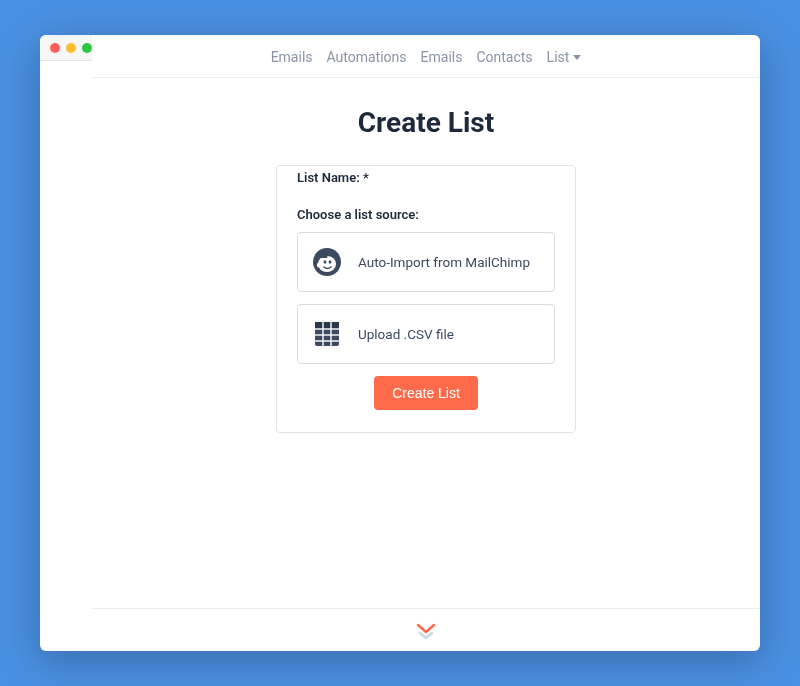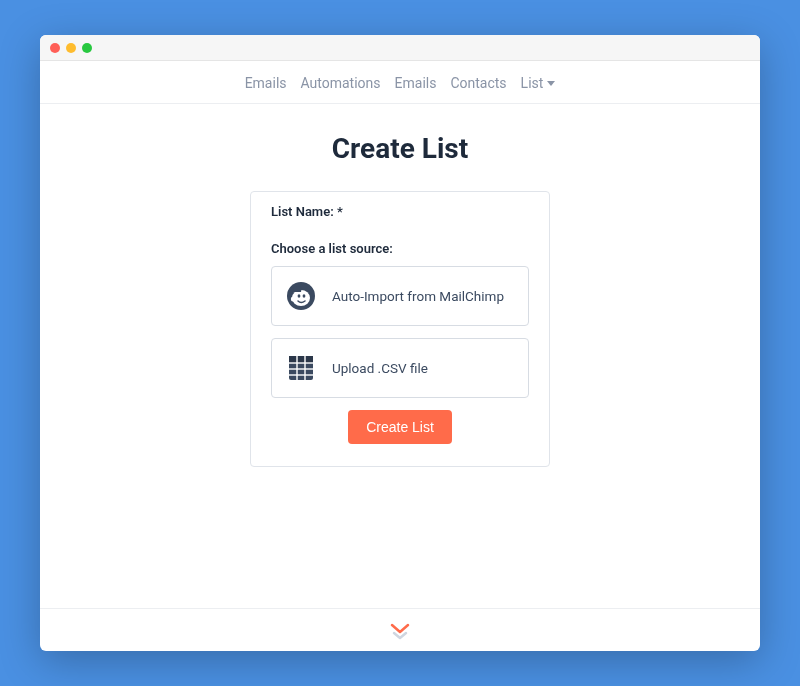--- a/index.html
+++ b/index.html
@@ -12,21 +12,21 @@
     justify-content: center;
   }
   .browser-window {
     width: 720px;
     height: 616px;
     background: #fff;
     border-radius: 6px;
     box-shadow: 0 10px 40px rgba(0,0,0,0.25);
     overflow: hidden;
     display: flex;
-    flex-direction: column;
+    flex-direction: row;
   }
   .titlebar {
     height: 26px;
     background: #f6f6f6;
     border-bottom: 1px solid #e5e5e5;
     display: flex;
     align-items: center;
     padding-left: 10px;
     gap: 6px;
   }
@@ -76,21 +76,21 @@
     font-size: 28px;
     font-weight: 700;
     color: #1e2a3b;
     margin-bottom: 26px;
   }
 
   .card {
     width: 300px;
     border: 1px solid #e0e4ea;
     border-radius: 4px;
-    padding: 12px 20px 22px;
+    padding: 4px 20px 22px;
   }
 
   .field-label {
     font-size: 13px;
     font-weight: 600;
     color: #1e2a3b;
     margin-bottom: 8px;
     display:block;
   }
   .text-input {

